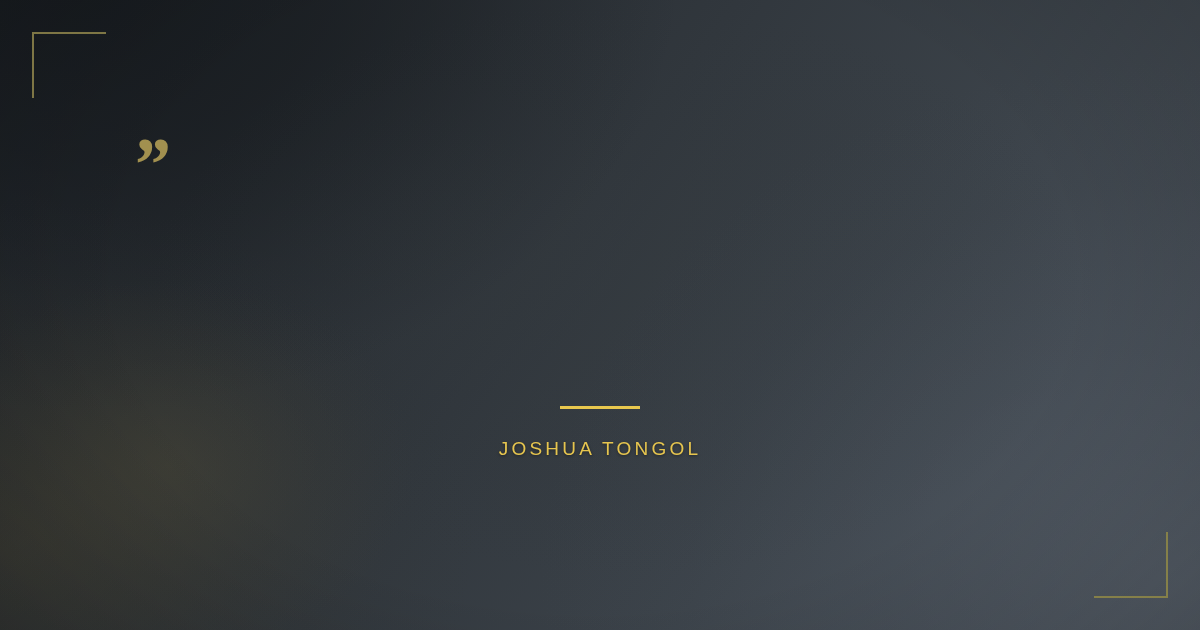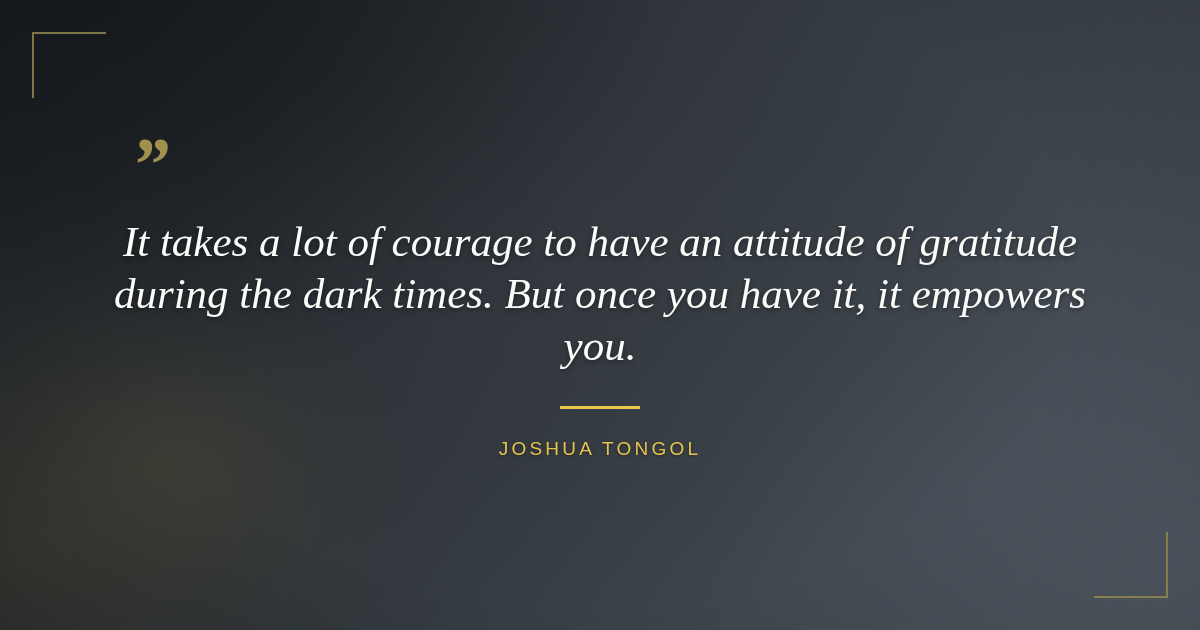--- a/index.html
+++ b/index.html
@@ -178,19 +178,18 @@
   <div class="bg-layer bg-warm-bl2"></div>
   <div class="bg-layer bg-cool-br"></div>
   <div class="bg-layer bg-vignette"></div>
 
   <div class="corner corner-tl"></div>
   <div class="corner corner-br"></div>
 
 
   <div class="quote-mark">”</div>
 
-  <div class="quote-text">It takes a lot of courage to have an attitude of gratitude during the dark times. But once you have it, it empowers you.</div>
 
   <div class="divider"></div>
 
   <div class="author">JOSHUA TONGOL</div>
 
 </div>
 
 </body></html>

